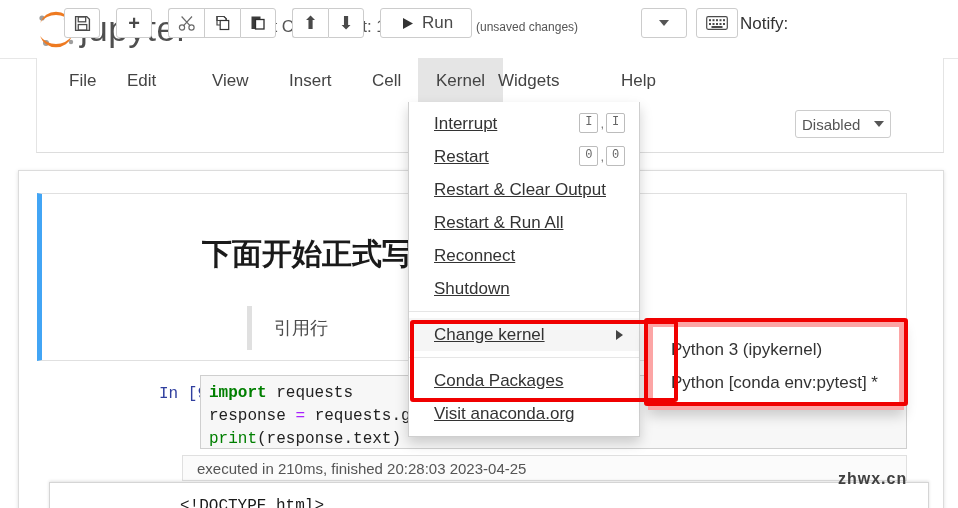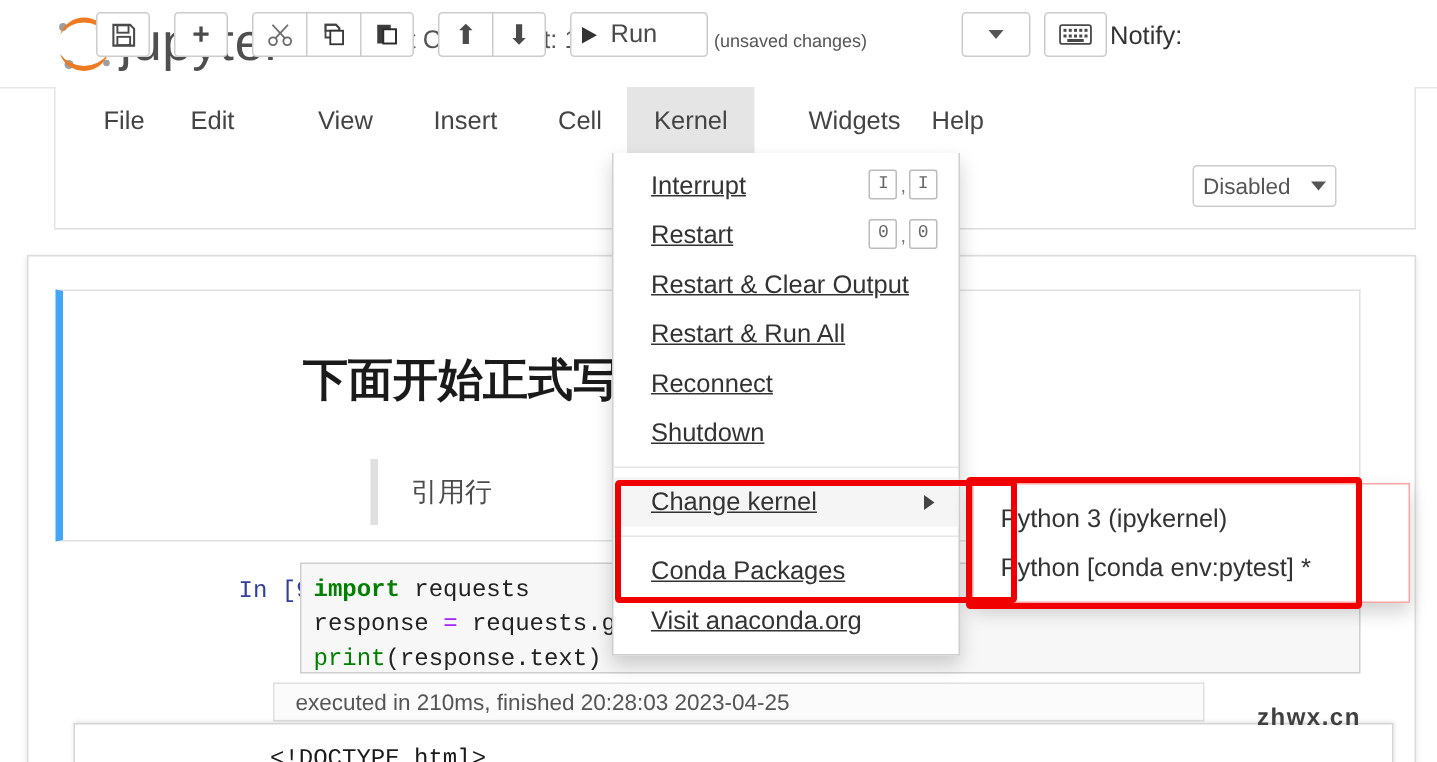--- a/index.html
+++ b/index.html
@@ -218,21 +218,21 @@
     overflow: hidden;
   }
   .kw { color: #007f00; font-weight: bold; }
   .fn { color: #007f00; }
   .op { color: #aa22ff; }
   .str { color: #ba2121; }
 
   #exec-status {
     position: absolute;
     left: 163px; top: 284px;
-    width: 621px; height: 26px;
+    width: 725px; height: 26px;
     background: #fbfbfb;
     border: 1px solid #e0e0e0;
     box-sizing: border-box;
     font-size: 15px;
     color: #555555;
     display: flex;
     align-items: center;
     padding-left: 14px;
     white-space: nowrap;
   }
@@ -331,23 +331,23 @@
     width: 0; height: 0;
     border-top: 5px solid transparent;
     border-bottom: 5px solid transparent;
     border-left: 7px solid #444444;
   }
 
   
   #kernel-submenu {
     position: absolute;
     left: 648px; top: 322px;
-    width: 292px;
-    background: #ffffff;
-    border: 1px solid #fca5a5;
+    width: 256px;
+    background: #ffffff;
+    border: 5px solid #fca5a5;
     box-shadow: 0 6px 12px rgba(0,0,0,0.18);
     padding: 6px 0;
     box-sizing: border-box;
     z-index: 45;
   }
   .submenu-row {
     height: 33px;
     display: flex;
     align-items: center;
     padding: 0 14px 0 18px;
@@ -397,21 +397,21 @@
   <div id="unsaved-status">(unsaved changes)</div>
 </div>
 
 <div id="menubar">
   <div class="menu-item" style="left:14px">File</div>
   <div class="menu-item" style="left:72px">Edit</div>
   <div class="menu-item" style="left:157px">View</div>
   <div class="menu-item" style="left:234px">Insert</div>
   <div class="menu-item" style="left:317px">Cell</div>
   <div class="menu-item active" style="left:381px">Kernel</div>
-  <div class="menu-item" style="left:484px">Widgets</div>
+  <div class="menu-item" style="left:443px">Widgets</div>
   <div class="menu-item" style="left:566px">Help</div>
 </div>
 
 <div id="toolbar"></div>
 
 <div class="tb-btn" style="left:64px;width:36px">
   <svg width="17" height="17" viewBox="0 0 16 16">
     <path d="M1.5 1.5h10.5l2.5 2.5v10.5h-13z" fill="none" stroke="#4a4a4a" stroke-width="1.3"></path>
     <rect x="4" y="1.8" width="7" height="4.6" fill="none" stroke="#4a4a4a" stroke-width="1.2"></rect>
     <rect x="4" y="9" width="8" height="5.2" fill="none" stroke="#4a4a4a" stroke-width="1.2"></rect>
@@ -446,21 +446,21 @@
 </div>
 
 <div class="tb-btn" style="left:292px;width:36px;border-right:none;border-radius:3px 0 0 3px;font-size:18px">
   <span>⬆</span>
 </div>
 
 <div class="tb-btn" style="left:328px;width:36px;border-radius:0 3px 3px 0;font-size:18px">
   <span>⬇</span>
 </div>
 
-<div class="tb-btn" style="left:380px;width:92px;padding-left:6px;justify-content:flex-start;gap:8px;font-size:17px">
+<div class="tb-btn" style="left:380px;width:92px;padding-left:21px;justify-content:flex-start;gap:8px;font-size:17px">
   <svg width="12" height="13" viewBox="0 0 12 13">
     <polygon points="1,1 11,6.5 1,12" fill="#333333"></polygon>
   </svg>
   <span>Run</span>
 </div>
 
 <div class="tb-btn" style="left:641px;width:46px">
   <span class="caret-down"></span>
 </div>
 

